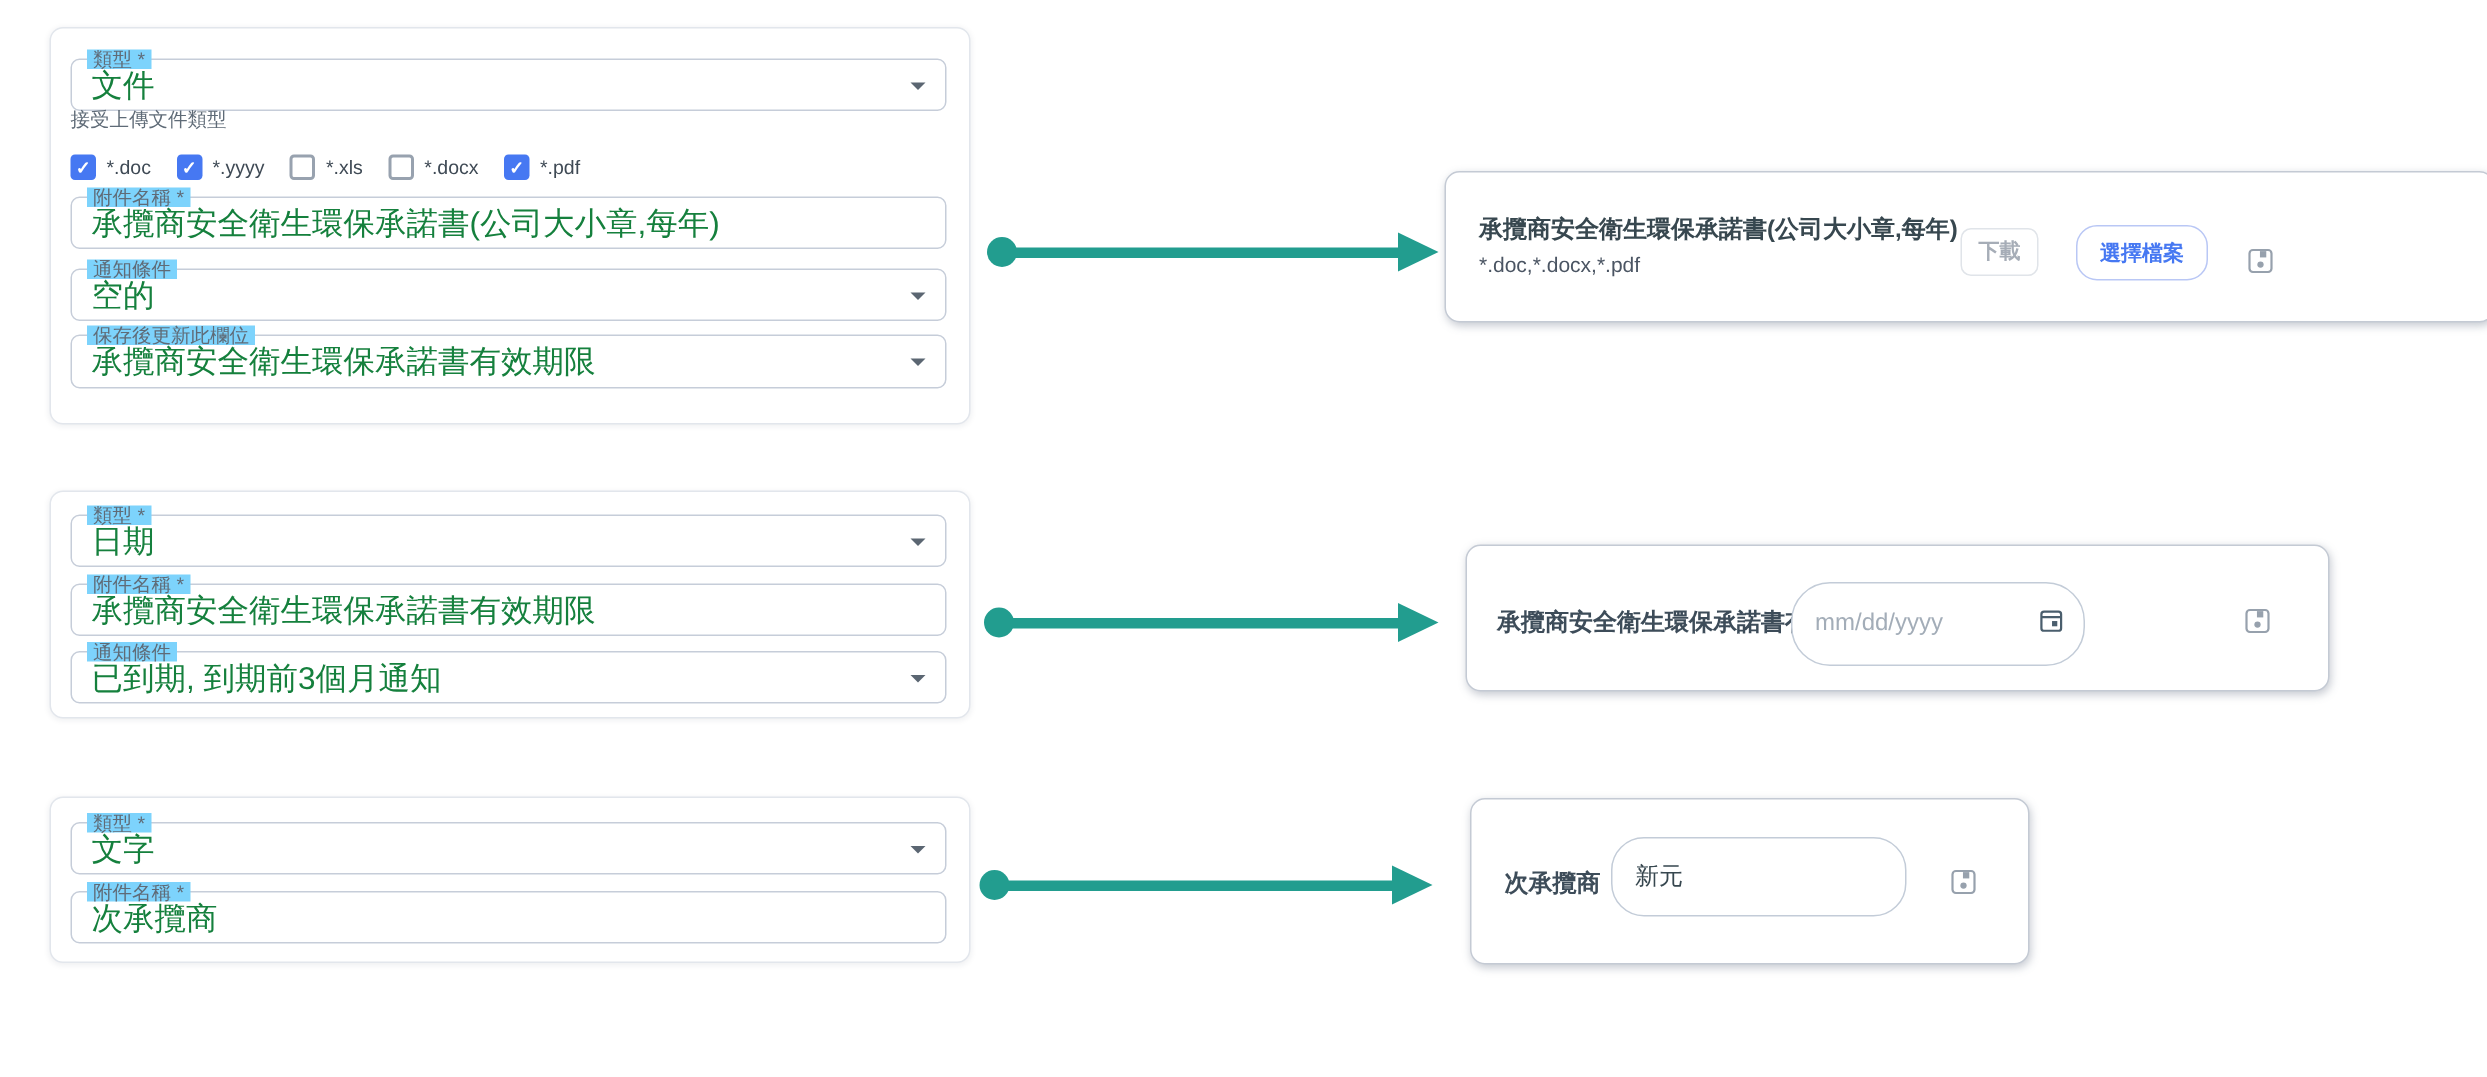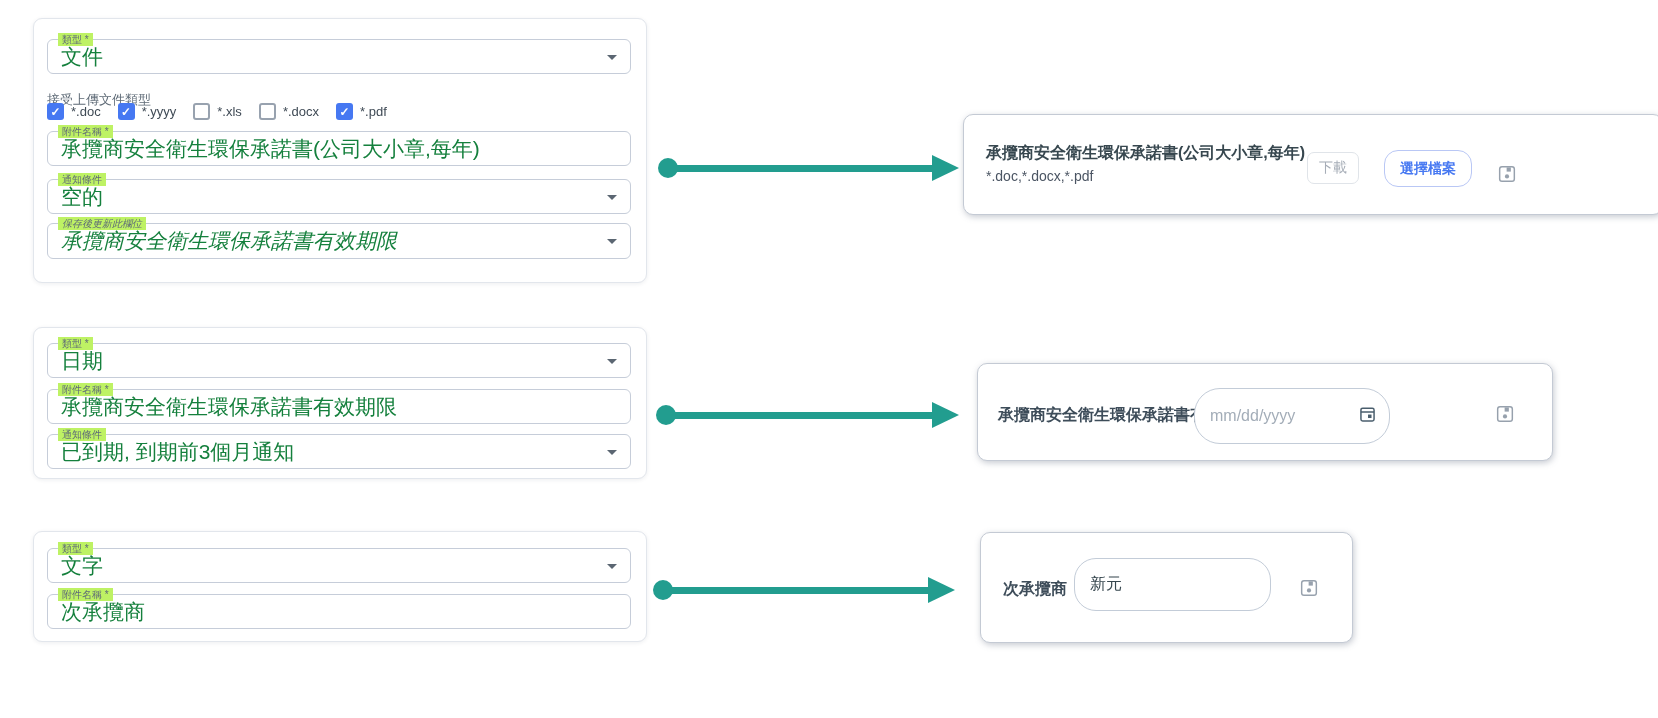--- a/index.html
+++ b/index.html
@@ -5,22 +5,22 @@
   html,body{margin:0;padding:0;background:#fff;}
   *{box-sizing:border-box;}
   body{font-family:"Liberation Sans", sans-serif;}
   #stage{position:relative;width:1658px;height:718px;background:#ffffff;overflow:hidden;}
 
   
   .card{position:absolute;left:33px;width:614px;background:#fff;border:1px solid #e2e6ec;
         border-radius:9px;box-shadow:0 1px 4px rgba(25,39,60,.08);}
   .field{position:absolute;left:13px;width:584px;height:35px;border:1px solid #c6cdd9;
          border-radius:6px;background:#fff;}
-  .flabel{position:absolute;top:-7px;left:10px;background:#bef264;padding:0 4px;
-          font-size:10px;line-height:13px;color:#5f6b77;white-space:nowrap;}
+  .flabel{position:absolute;top:-7px;left:10px;background:#7dd3fc;padding:0 4px;
+          font-size:13px;line-height:13px;color:#5f6b77;white-space:nowrap;}
   .fvalue{position:absolute;left:13px;top:50%;transform:translateY(-50%);
           font-size:21px;color:#15803d;white-space:nowrap;}
   .caret{position:absolute;right:13px;top:50%;margin-top:-2px;width:0;height:0;
          border-left:5px solid transparent;border-right:5px solid transparent;
          border-top:5px solid #5b6672;}
   .upload-label{position:absolute;left:13px;font-size:13px;color:#5f6b77;}
   .cbrow{position:absolute;left:13px;display:flex;align-items:center;}
   .cbitem{display:flex;align-items:center;margin-right:17px;}
   .cb{width:17px;height:17px;border-radius:3px;flex:0 0 auto;display:flex;
       align-items:center;justify-content:center;}
@@ -57,21 +57,21 @@
 
 <div id="stage">
 
   <div class="card" style="top:18px;height:265px;">
     <div class="field" style="top:20px;">
       <span class="flabel">類型 *</span>
       <span class="fvalue">文件</span>
       <span class="caret"></span>
     </div>
 
-    <div class="upload-label" style="top:72px;">接受上傳文件類型</div>
+    <div class="upload-label" style="top:52px;">接受上傳文件類型</div>
 
     <div class="cbrow" style="top:84px;">
       <div class="cbitem">
         <span class="cb checked">✓</span>
         <span class="cblabel">*.doc</span>
       </div>
       <div class="cbitem">
         <span class="cb checked">✓</span>
         <span class="cblabel">*.yyyy</span>
       </div>
@@ -93,21 +93,21 @@
       <span class="flabel">附件名稱 *</span>
       <span class="fvalue">承攬商安全衛生環保承諾書(公司大小章,每年)</span>
     </div>
 
     <div class="field" style="top:160px;">
       <span class="flabel">通知條件</span>
       <span class="fvalue">空的</span>
       <span class="caret"></span>
     </div>
 
-    <div class="field" style="top:204px;height:36px;font-style:italic;">
+    <div class="field" style="top:204px;height:36px;">
       <span class="flabel">保存後更新此欄位</span>
       <span class="fvalue">承攬商安全衛生環保承諾書有效期限</span>
       <span class="caret"></span>
     </div>
   </div>
 
   <div class="card" style="top:327px;height:152px;">
     <div class="field" style="top:15px;">
       <span class="flabel">類型 *</span>
       <span class="fvalue">日期</span>
@@ -148,21 +148,21 @@
   </div>
   <div>
     <div class="dot" style="left:653px;top:580px;"></div>
     <div class="shaft" style="left:661px;top:587px;width:269px;"></div>
     <div class="head" style="left:928px;top:577px;"></div>
   </div>
 
   <div class="panel" style="left:963px;top:114px;width:700px;height:101px;">
     <div class="p-title" style="left:22px;top:28px;">承攬商安全衛生環保承諾書(公司大小章,每年)</div>
     <div class="p-sub" style="left:22px;top:53px;">*.doc,*.docx,*.pdf</div>
-    <button class="btn btn-download" style="left:343px;top:37px;width:52px;height:32px;">下載</button>
+    <button class="btn btn-download" style="left:343px;top:37px;width:52px;height:32px;font-weight:bold;">下載</button>
     <button class="btn btn-choose" style="left:420px;top:35px;width:88px;height:37px;border-radius:14px;">選擇檔案</button>
     <button class="iconbtn" style="left:532px;top:48px;width:22px;height:22px;">
       <svg width="22" height="22" viewBox="0 0 24 24">
         <rect x="4" y="4" width="16" height="16" rx="2.5" fill="none" stroke="#97a1ad" stroke-width="1.6"></rect>
         <rect x="11.6" y="4.8" width="4.6" height="4.6" fill="#97a1ad"></rect>
         <circle cx="12" cy="14.6" r="2.3" fill="#97a1ad"></circle>
       </svg>
     </button>
   </div>
 

